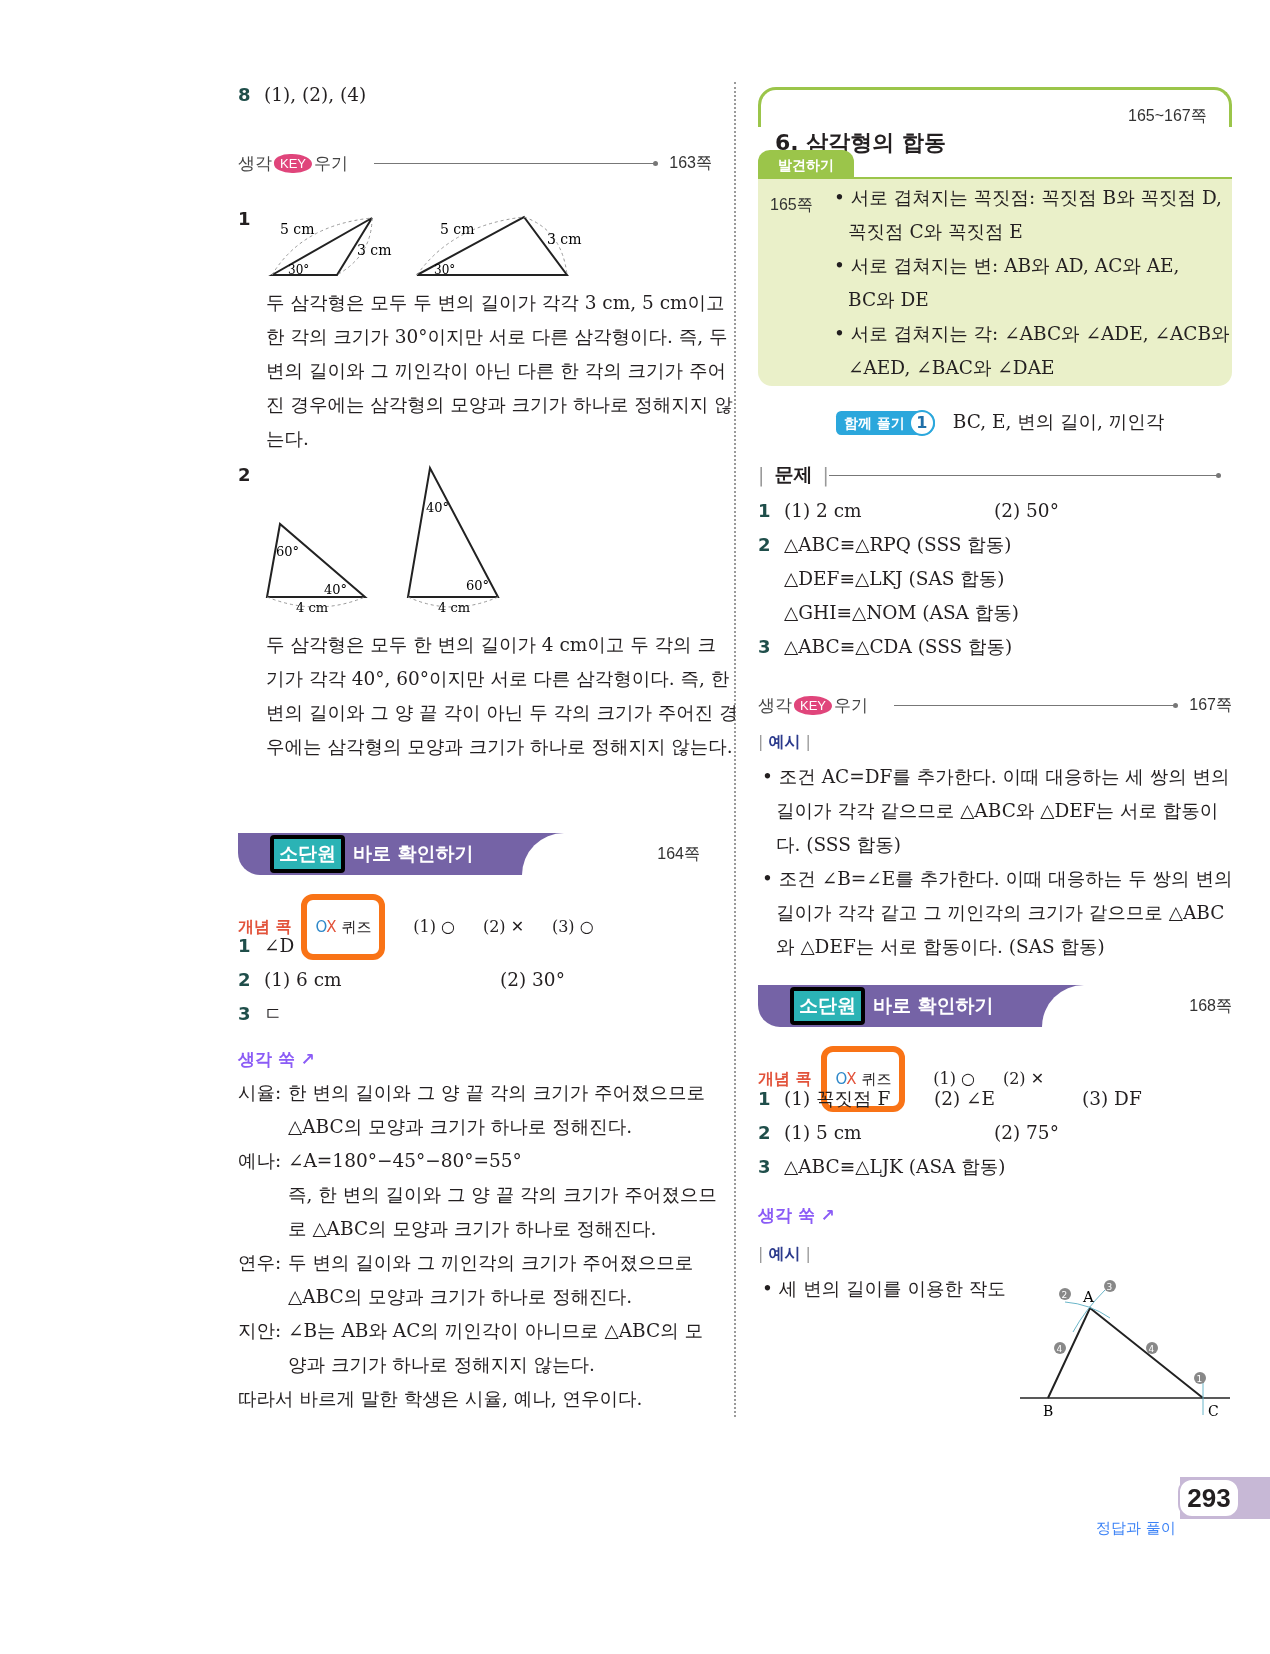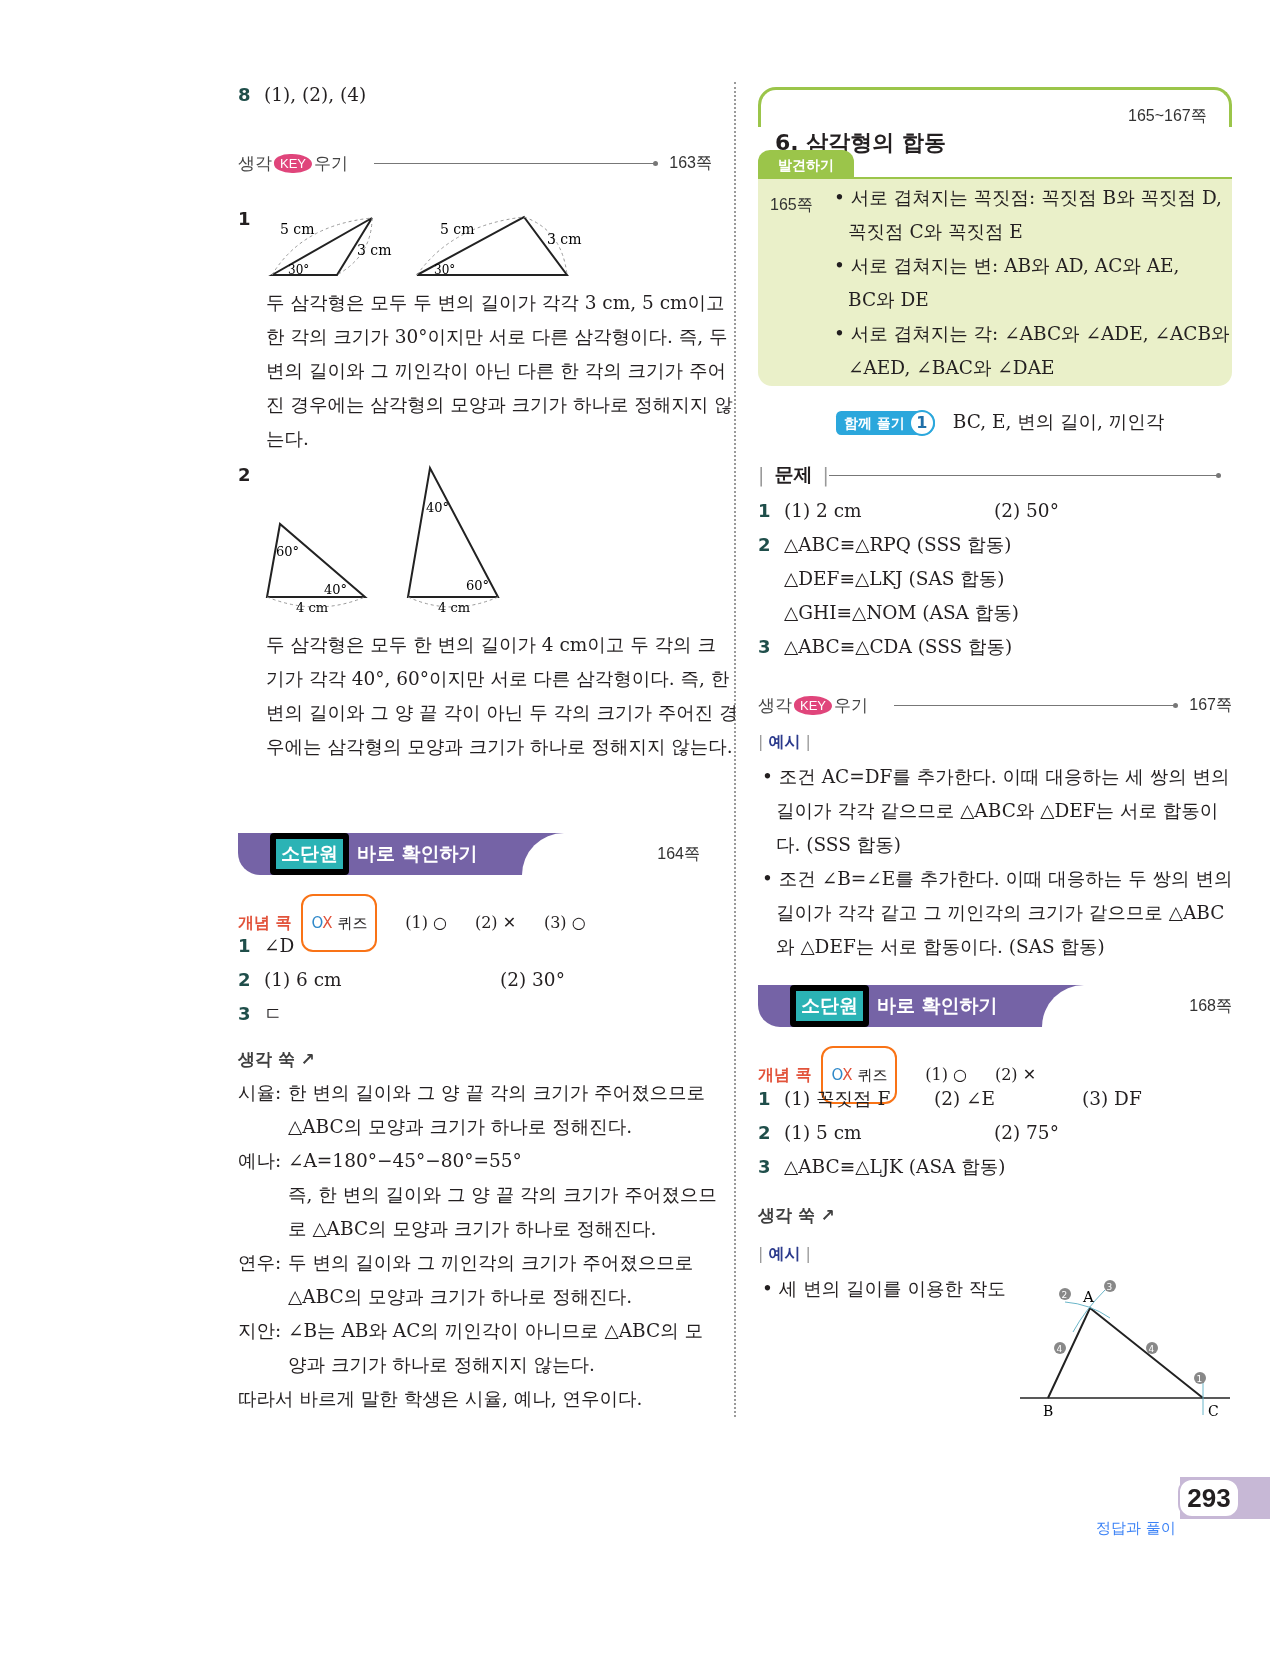--- a/index.html
+++ b/index.html
@@ -9,26 +9,26 @@
   .line { font-size: 18.5px; line-height: 34px; white-space: nowrap; }
   .num { font-family: "DejaVu Sans", sans-serif; font-weight: bold; color: #1f4e4a; font-size: 18px; display: inline-block; width: 26px; }
   .pg { font-family: "Liberation Sans", sans-serif; font-size: 16px; color: #333; }
   .divider { position: absolute; left: 734px; top: 82px; height: 1335px; border-left: 2px dotted #9a9a9a; }
   .key-title { display: flex; align-items: center; font-family: "DejaVu Sans", sans-serif; font-size: 17px; color: #444; }
   .key-blob { display: inline-block; background: #e0457b; color: #fff; border-radius: 45% 55% 50% 50%; padding: 2px 6px; font-size: 13px; margin: 0 2px; font-family: "Liberation Sans", sans-serif; }
   .hline { flex: 1; height: 1px; background: #777; margin: 0 14px 0 26px; position: relative; }
   .hline::after { content: ""; position: absolute; right: -3px; top: -2px; width: 5px; height: 5px; border-radius: 50%; background: #777; }
   .unit-band { position: absolute; height: 42px; background: #7563a6; border-radius: 0 0 0 22px; display: flex; align-items: center; }
   .unit-band .fade { position: absolute; right: 0; top: 0; height: 42px; width: 40%; background: #fff; border-radius: 60px 0 0 0; }
-  .unit-badge { background: #2bb3b5; color: #fff; font-family: "DejaVu Sans", sans-serif; font-weight: bold; font-size: 19px; padding: 2px 5px; border-radius: 4px; border: 6px solid #000000; margin-left: 32px; }
+  .unit-badge { background: #2bb3b5; color: #fff; font-family: "DejaVu Sans", sans-serif; font-weight: bold; font-size: 19px; padding: 2px 5px; border-radius: 4px; border: 4px solid #000000; margin-left: 32px; }
   .unit-text { color: #fff; font-family: "DejaVu Sans", sans-serif; font-weight: bold; font-size: 19px; margin-left: 8px; }
   .concept { color: #e2533b; font-family: "DejaVu Sans", sans-serif; font-size: 16px; font-weight: bold; }
-  .ox-pill { display: inline-block; border: 2px solid #f97316; border-radius: 12px; padding: 16px 8px; font-family: "DejaVu Sans", sans-serif; font-size: 15px; line-height: 22px; margin-left: 4px; }
+  .ox-pill { display: inline-block; border: 6px solid #f97316; border-radius: 12px; padding: 16px 8px; font-family: "DejaVu Sans", sans-serif; font-size: 15px; line-height: 22px; margin-left: 4px; }
   .ox-o { color: #2e88c9; } .ox-x { color: #e2533b; }
-  .think { color: #404040; font-family: "DejaVu Sans", sans-serif; font-weight: bold; font-size: 17px; }
+  .think { color: #8b5cf6; font-family: "DejaVu Sans", sans-serif; font-weight: bold; font-size: 17px; }
   .example { color: #2b3a8c; font-family: "DejaVu Sans", sans-serif; font-weight: bold; font-size: 16px; }
   .example .bar { color: #999; font-weight: normal; }
   .chap { position: absolute; left: 758px; top: 87px; width: 474px; height: 40px; border: 3px solid #9bc54a; border-bottom: none; border-radius: 18px 18px 0 0; }
   .discover-tab { position: absolute; left: 758px; top: 150px; width: 96px; height: 28px; background: #9bc54a; border-radius: 12px 12px 0 0; color: #fff; font-family: "DejaVu Sans", sans-serif; font-weight: bold; font-size: 14px; text-align: center; line-height: 30px; }
   .discover-box { position: absolute; left: 758px; top: 177px; width: 474px; height: 209px; background: #eaf0c9; border-top: 2px solid #9bc54a; border-radius: 0 0 14px 14px; }
   .together { display: inline-flex; align-items: center; background: #2ba7dc; color: #fff; font-family: "DejaVu Sans", sans-serif; font-size: 14px; font-weight: bold; border-radius: 6px 14px 14px 6px; padding: 0 0 0 8px; height: 24px; }
   .together .circ { background: #fff; color: #1f6fa8; border: 2px solid #2ba7dc; border-radius: 50%; width: 26px; height: 26px; display: inline-flex; align-items: center; justify-content: center; margin-left: 4px; font-size: 16px; }
   .problem-head { display: flex; align-items: center; font-family: "DejaVu Sans", sans-serif; font-weight: bold; font-size: 19px; }
   .page-tab { position: absolute; left: 1180px; top: 1477px; width: 90px; height: 42px; background: #c7b8d6; }
   .page-num { position: absolute; left: 1178px; top: 1478px; width: 62px; height: 40px; background: #fff; border: 2px solid #c7b8d6; border-radius: 14px; font-family: "Liberation Sans", sans-serif; font-weight: bold; font-size: 26px; text-align: center; line-height: 36px; }

